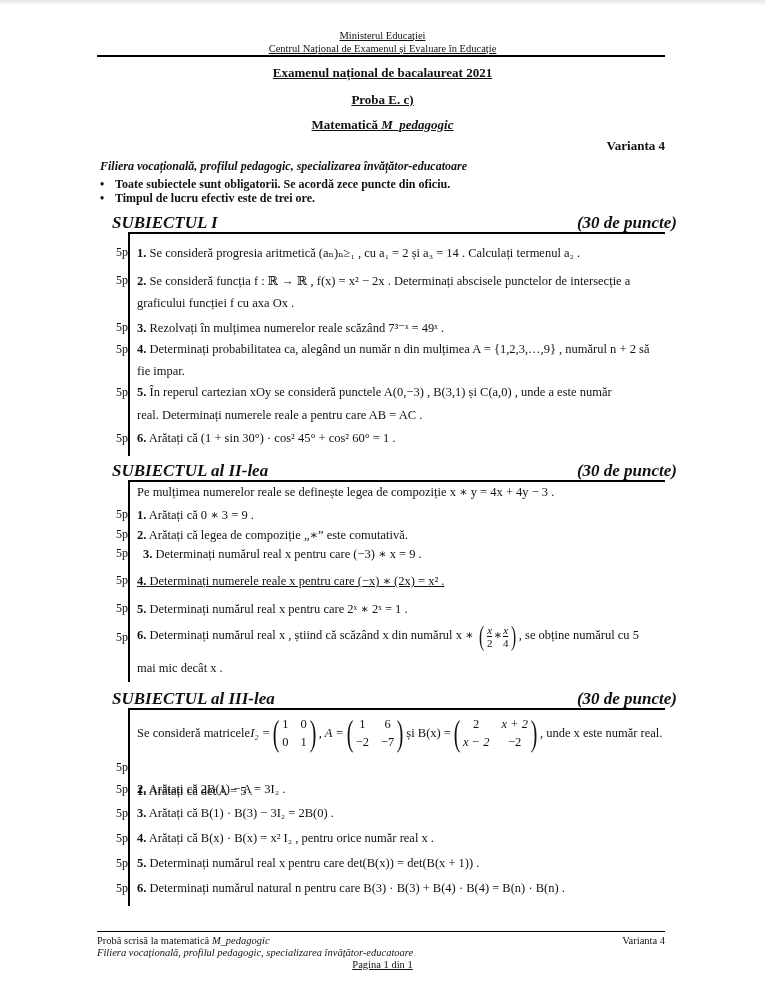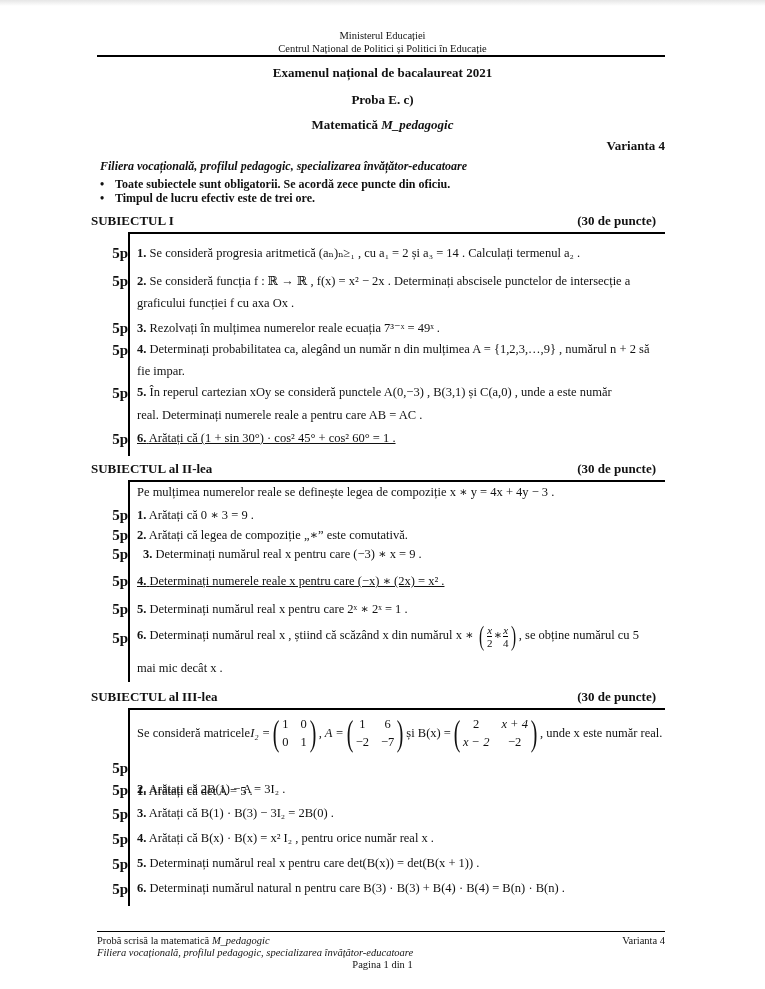--- a/index.html
+++ b/index.html
@@ -1,50 +1,50 @@
 <!DOCTYPE html>
 <html><head>
 <meta charset="utf-8">
 <style>
   html, body { margin: 0; padding: 0; background: #ffffff; }
   body { width: 765px; height: 989px; position: relative; overflow: hidden;
          font-family: "Liberation Serif", "DejaVu Serif", serif; color: #111; }
   .topshade { position: absolute; left: 0; top: 0; width: 765px; height: 6px;
               background: linear-gradient(#e6e6e6, #ffffff); }
   .abs { position: absolute; }
-  .center { position: absolute; left: 0; width: 765px; text-align: center; }
+  .center { position: absolute; left: 0; width: 765px; text-align: center; text-decoration: underline; }
   .hdr-small { font-size: 10.5px; line-height: 12px; }
   .rule { position: absolute; background: #000; height: 1.6px; }
   .title { font-weight: bold; font-size: 13px; }
   .bold { font-weight: bold; }
   .it { font-style: italic; }
   .txt { font-size: 12.5px; white-space: nowrap; }
   .vline { position: absolute; width: 1.5px; background: #000; }
   .pts { position: absolute; left: 100px; width: 28px; text-align: right;
-         font-weight: bold; font-size: 15px; }
+         font-weight: normal; font-size: 12px; }
   .q { position: absolute; left: 137px; font-size: 12.5px; white-space: nowrap; }
   .num { font-weight: bold; }
   .m { font-style: italic; }
-  .sect { position: absolute; left: 91px; width: 565px; font-weight: bold; font-size: 13px; }
+  .sect { position: absolute; left: 112px; width: 565px; font-weight: bold; font-size: 17px; font-style: italic; }
   .sect .r { float: right; }
   .frac { display: inline-flex; flex-direction: column; align-items: center;
           vertical-align: middle; font-size: 11px; line-height: 12px; margin: 0 1px; }
   .frac .bar { border-top: 1px solid #000; width: 100%; }
   .paren-big { font-size: 28px; vertical-align: middle; font-weight: 100; transform: scaleX(0.55); display: inline-block; }
   .matrix { display: inline-grid; grid-template-columns: auto auto; column-gap: 12px;
             vertical-align: middle; font-size: 12.5px; line-height: 18px; text-align: center; }
   .foot { font-size: 10.5px; line-height: 12px; }
 </style>
 </head>
 <body>
 
 <div class="topshade"></div>
 
 <div class="center hdr-small" style="top:30px;">Ministerul Educației</div>
-<div class="center hdr-small" style="top:43px;">Centrul Național de Politici și Politici în Educație</div>
+<div class="center hdr-small" style="top:43px;">Centrul Național de Examenul și Evaluare în Educație</div>
 <div class="rule" style="left:97px; top:55px; width:568px;"></div>
 <div class="center title" style="top:65px;">Examenul național de bacalaureat 2021</div>
 <div class="center title" style="top:92px;">Proba E. c)</div>
 <div class="center title" style="top:117px;"><span>Matematică </span><span class="it">M_pedagogic</span></div>
 <div class="abs title" style="top:138px; right:100px;">Varianta 4</div>
 
 <div class="abs txt bold it" style="left:100px; top:159px; font-size:12px;">Filiera vocațională, profilul pedagogic, specializarea învățător-educatoare</div>
 <div class="abs txt bold" style="left:100px; top:177px; font-size:12px;"><span style="display:inline-block;width:15px;">•</span><span>Toate subiectele sunt obligatorii. Se acordă zece puncte din oficiu.</span></div>
 <div class="abs txt bold" style="left:100px; top:191px; font-size:12px;"><span style="display:inline-block;width:15px;">•</span><span>Timpul de lucru efectiv este de trei ore.</span></div>
 
@@ -53,32 +53,32 @@
 <div class="vline" style="left:128px; top:232px; height:224px;"></div>
 
 <div class="pts" style="top:245px;">5p</div>
 <div class="q" style="top:245px;"><span class="num">1.</span> <span>Se consideră progresia aritmetică (aₙ)ₙ≥₁ , cu a₁ = 2 și a₃ = 14 . Calculați termenul a₂ .</span></div>
 
 <div class="pts" style="top:273px;">5p</div>
 <div class="q" style="top:273px;"><span class="num">2.</span> <span>Se consideră funcția f : ℝ → ℝ , f(x) = x² − 2x . Determinați abscisele punctelor de intersecție a</span></div>
 <div class="q" style="top:296px;">graficului funcției f cu axa Ox .</div>
 
 <div class="pts" style="top:320px;">5p</div>
-<div class="q" style="top:320px;"><span class="num">3.</span> <span>Rezolvați în mulțimea numerelor reale ecuația 7³⁻ˣ = 49ˣ .</span></div>
+<div class="q" style="top:320px;"><span class="num">3.</span> <span>Rezolvați în mulțimea numerelor reale scăzând 7³⁻ˣ = 49ˣ .</span></div>
 
 <div class="pts" style="top:342px;">5p</div>
 <div class="q" style="top:342px;"><span class="num">4.</span> <span>Determinați probabilitatea ca, alegând un număr n din mulțimea A = {1,2,3,…,9} , numărul n + 2 să</span></div>
 <div class="q" style="top:364px;">fie impar.</div>
 
 <div class="pts" style="top:385px;">5p</div>
 <div class="q" style="top:385px;"><span class="num">5.</span> <span>În reperul cartezian xOy se consideră punctele A(0,−3) , B(3,1) și C(a,0) , unde a este număr</span></div>
 <div class="q" style="top:408px;">real. Determinați numerele reale a pentru care AB = AC .</div>
 
 <div class="pts" style="top:431px;">5p</div>
-<div class="q" style="top:431px;text-decoration:underline;"><span class="num">6.</span> <span>Arătați că (1 + sin 30°) · cos² 45° + cos² 60° = 1 .</span></div>
+<div class="q" style="top:431px;"><span class="num">6.</span> <span>Arătați că (1 + sin 30°) · cos² 45° + cos² 60° = 1 .</span></div>
 
 <div class="sect" style="top:461px;"><span>SUBIECTUL al II-lea</span><span class="r">(30 de puncte)</span></div>
 <div class="rule" style="left:128px; top:480px; width:537px;"></div>
 <div class="vline" style="left:128px; top:480px; height:202px;"></div>
 
 <div class="q" style="top:484px;">Pe mulțimea numerelor reale se definește legea de compoziție x ∗ y = 4x + 4y − 3 .</div>
 
 <div class="pts" style="top:507px;">5p</div>
 <div class="q" style="top:507px;"><span class="num">1.</span> <span>Arătați că 0 ∗ 3 = 9 .</span></div>
 
@@ -127,21 +127,21 @@
     <span>1</span>
     <span>6</span>
     <span>−2</span>
     <span>−7</span>
   </span>
   <span class="paren-big" style="font-size:36px;">)</span>
   <span> și B(x) =</span>
   <span class="paren-big" style="font-size:36px;">(</span>
   <span class="matrix">
     <span>2</span>
-    <span class="m">x + 4</span>
+    <span class="m">x + 2</span>
     <span class="m">x − 2</span>
     <span>−2</span>
   </span>
   <span class="paren-big" style="font-size:36px;">)</span>
   <span>, unde x este număr real.</span>
 </div>
 
 <div class="pts" style="top:760px;">5p</div>
 <div class="q" style="top:784px;"><span class="num">1.</span> <span>Arătați că det A = 5 .</span></div>
 

